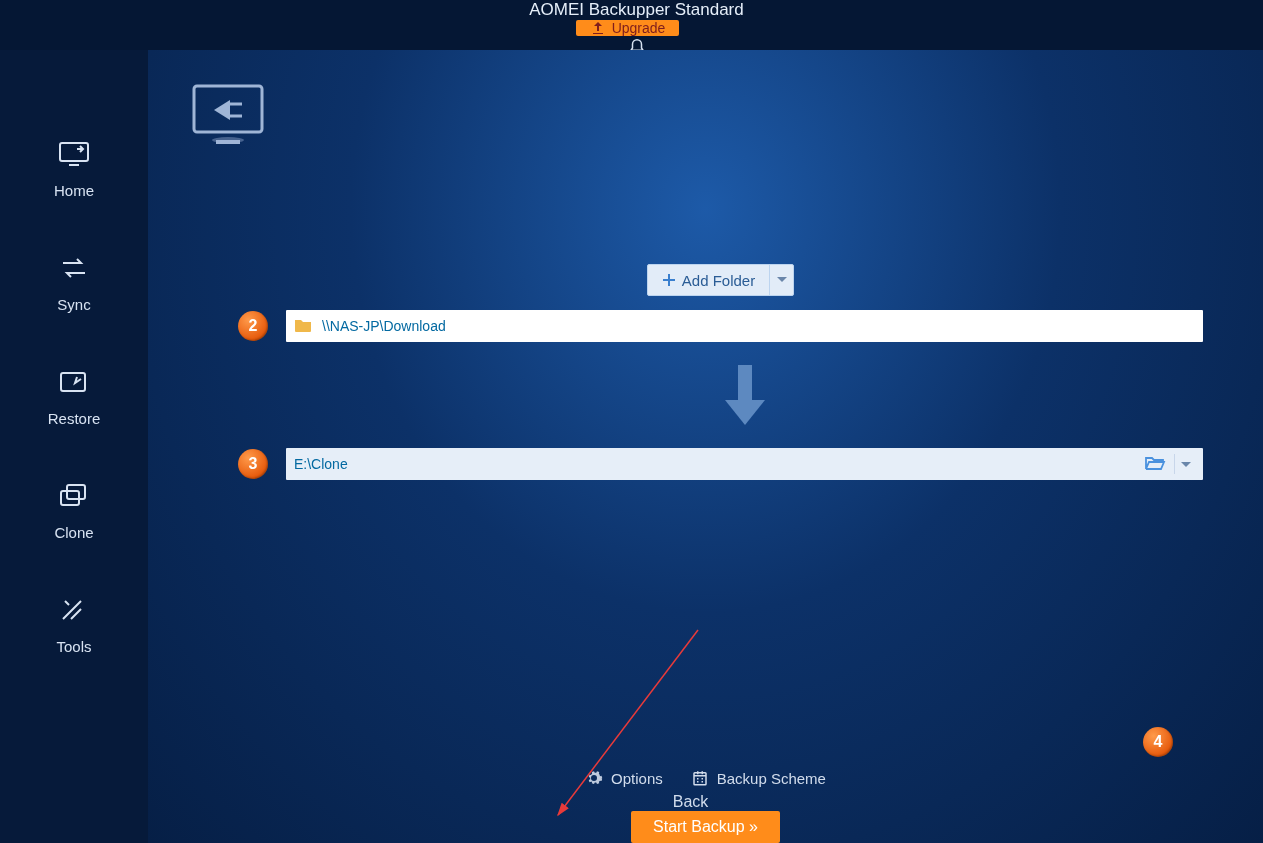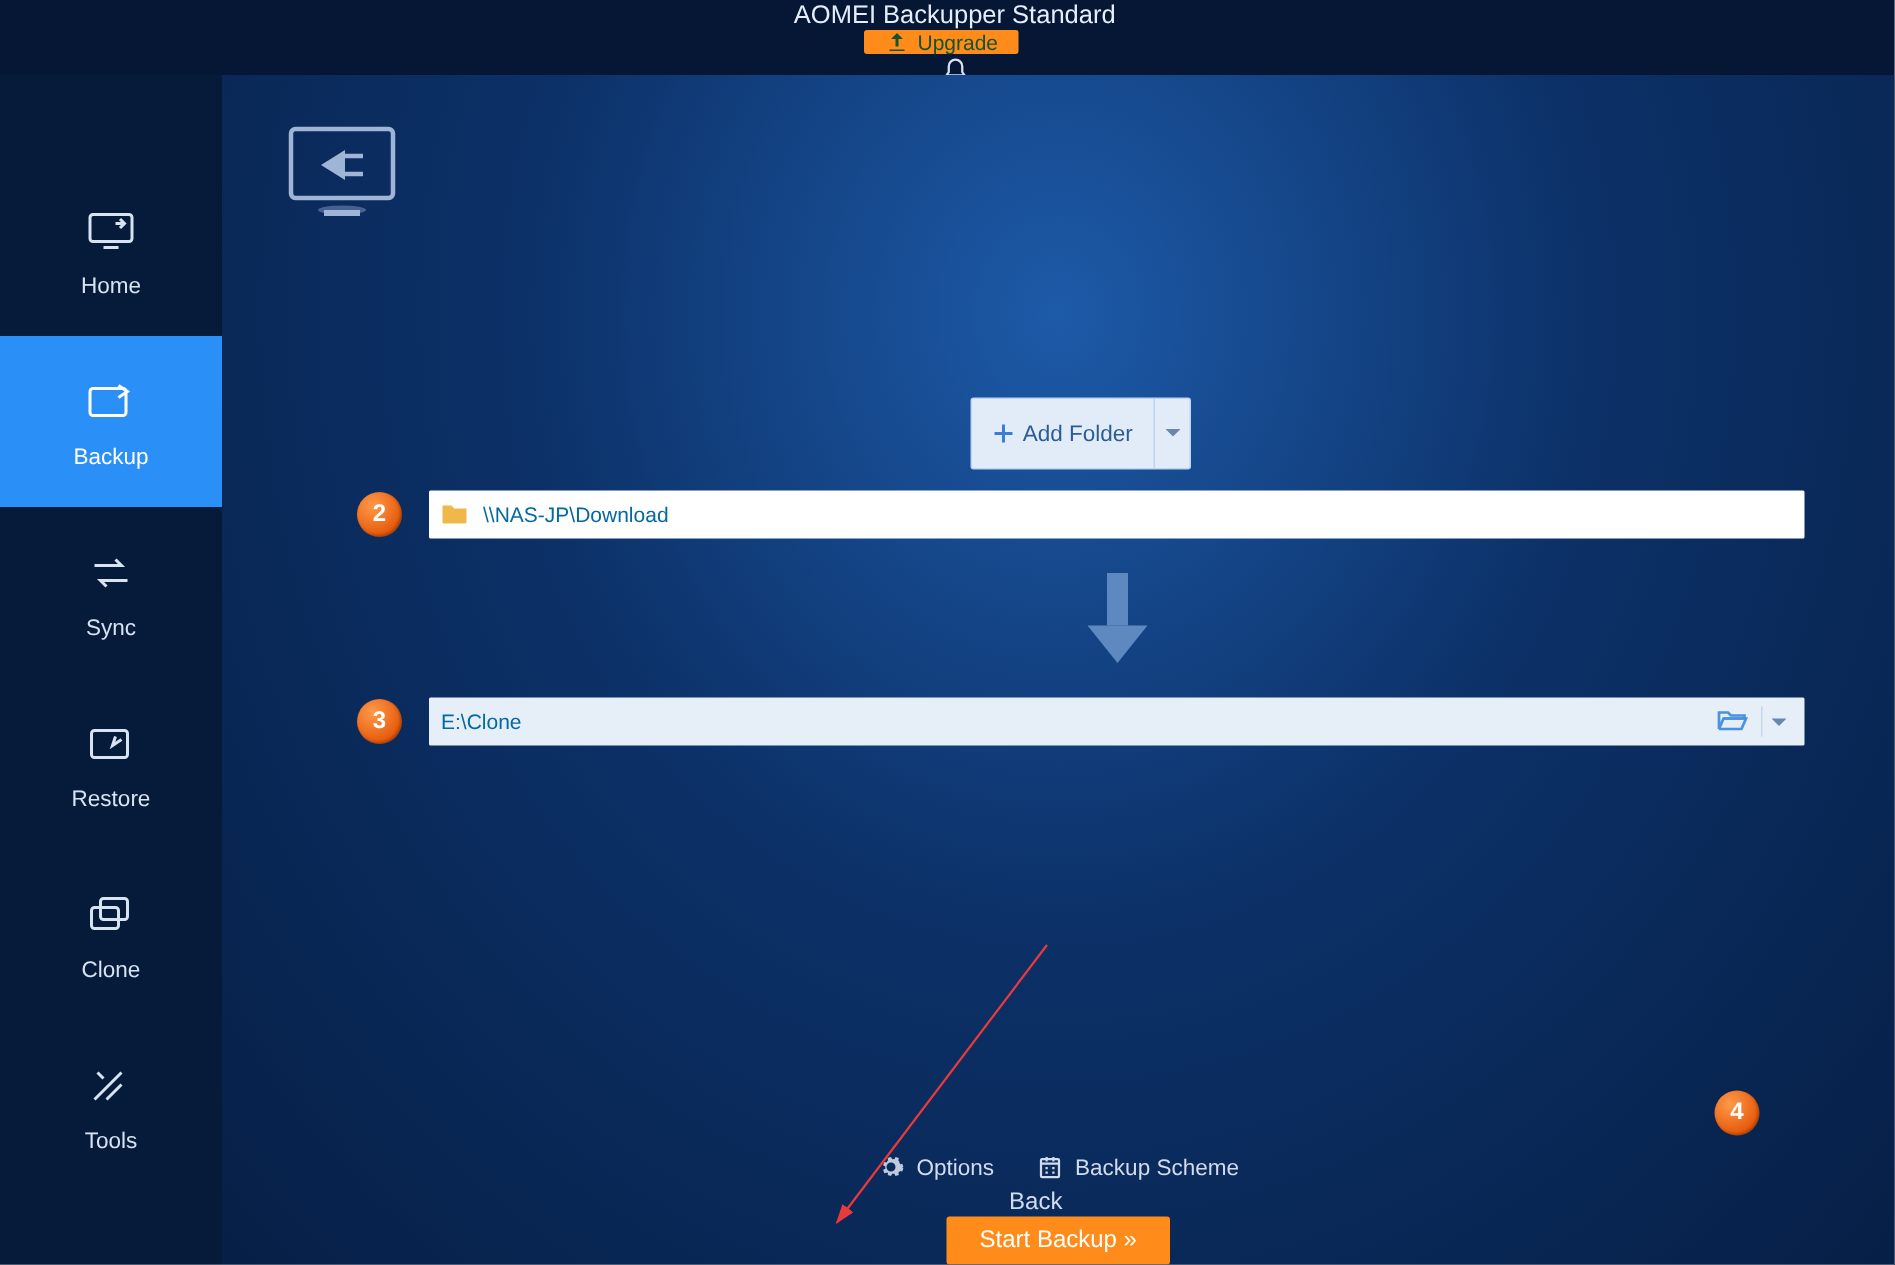--- a/index.html
+++ b/index.html
@@ -11,21 +11,21 @@
     color: #cbd7e8;
   }
   
   .titlebar {
     height: 50px; display: flex; align-items: center; padding: 0 10px 0 20px;
     background: rgba(0,0,0,0.1);
     flex-direction: column;
   }
   .titlebar .app-title { color:#e5eef9; font-size:17px; font-weight:400; flex:1; }
   .upgrade-btn {
-    background:#ff8c1a; color:#14532d; height:30px; padding:0 14px; display:flex; align-items:center;
+    background:#ff8c1a; color:#7f1d1d; height:30px; padding:0 14px; display:flex; align-items:center;
     font-size:14px; border-radius:2px; cursor:pointer; margin-right:18px;
   }
   .upgrade-btn svg, .tb-icon svg { display:block; }
   .tb-icon { width:34px; display:flex; justify-content:center; align-items:center; cursor:pointer; color:#d8e3f2; }
   .login { display:flex; align-items:flex-end; cursor:pointer; margin:0 6px; color:#86efac; font-size:14px;font-weight:bold; }
   .login svg { margin-right:4px; }
   
   .body { flex:1; display:flex; }
   .sidebar {
     width:148px; background:#061a3a; padding-top:60px;
@@ -53,21 +53,21 @@
     width:30px; height:30px; border-radius:50%;
     background: radial-gradient(circle at 35% 30%, #ff9a4a, #e65a0c 70%);
     color:#fff; font-weight:bold; font-size:16px; display:flex; align-items:center; justify-content:center;
     box-shadow: inset -1px -1px 2px rgba(0,0,0,.3);
   }
   .c1 { margin-left:18px; }
   
   .center { padding: 0 60px 0 90px; }
   .add-folder-wrap { display:flex; justify-content:center; margin-top:80px; margin-bottom:14px; }
   .add-folder {
-    display:flex; border:1px solid #bcd4ef; background:#e2ecf8; height:48px; border-radius:2px;
+    display:flex; border:1px solid #bcd4ef; background:#e2ecf8; height:32px; border-radius:2px;
   }
   .add-folder .main-btn { display:flex; align-items:center; padding:0 14px; cursor:pointer; color:#2a5c95; font-size:15px; }
   .add-folder .main-btn svg { margin-right:6px; }
   .add-folder .drop { width:24px; display:flex; align-items:center; justify-content:center; border-left:1px solid #bcd4ef; cursor:pointer; color:#6a86aa; }
 
   .row { display:flex; align-items:center; margin-bottom:0; }
   .row .callout { margin-right:18px; flex:none; }
   .path-box {
     flex:1; height:32px; display:flex; align-items:center; padding:0 8px;
     font-size:14px; color:#0369a1; border-radius:1px;
@@ -157,29 +157,20 @@
     <div class="sidebar">
       <div class="nav-item">
         <span class="nav-icon">
           <svg width="34" height="30" viewBox="0 0 34 30" fill="none" stroke="currentColor" stroke-width="2">
               <rect x="3" y="4" width="28" height="18" rx="2"></rect>
               <path d="M12 26h10"></path>
               <path d="M23 7l3 3-3 3M20 10h6"></path>
             </svg>
         </span>
         <span>Home</span>
-      </div>
-      <div class="nav-item active">
-        <span class="nav-icon">
-          <svg width="34" height="30" viewBox="0 0 34 30" fill="none" stroke="currentColor" stroke-width="2">
-              <rect x="3" y="6" width="24" height="18" rx="2"></rect>
-              <path d="M22 4l6 4-6 4"></path>
-            </svg>
-        </span>
-        <span>Backup</span>
       </div>
       <div class="nav-item">
         <span class="nav-icon">
           <svg width="34" height="30" viewBox="0 0 34 30" fill="none" stroke="currentColor" stroke-width="2">
               <path d="M6 10h18l-4-4M28 20H10l4 4"></path>
             </svg>
         </span>
         <span>Sync</span>
       </div>
       <div class="nav-item">

